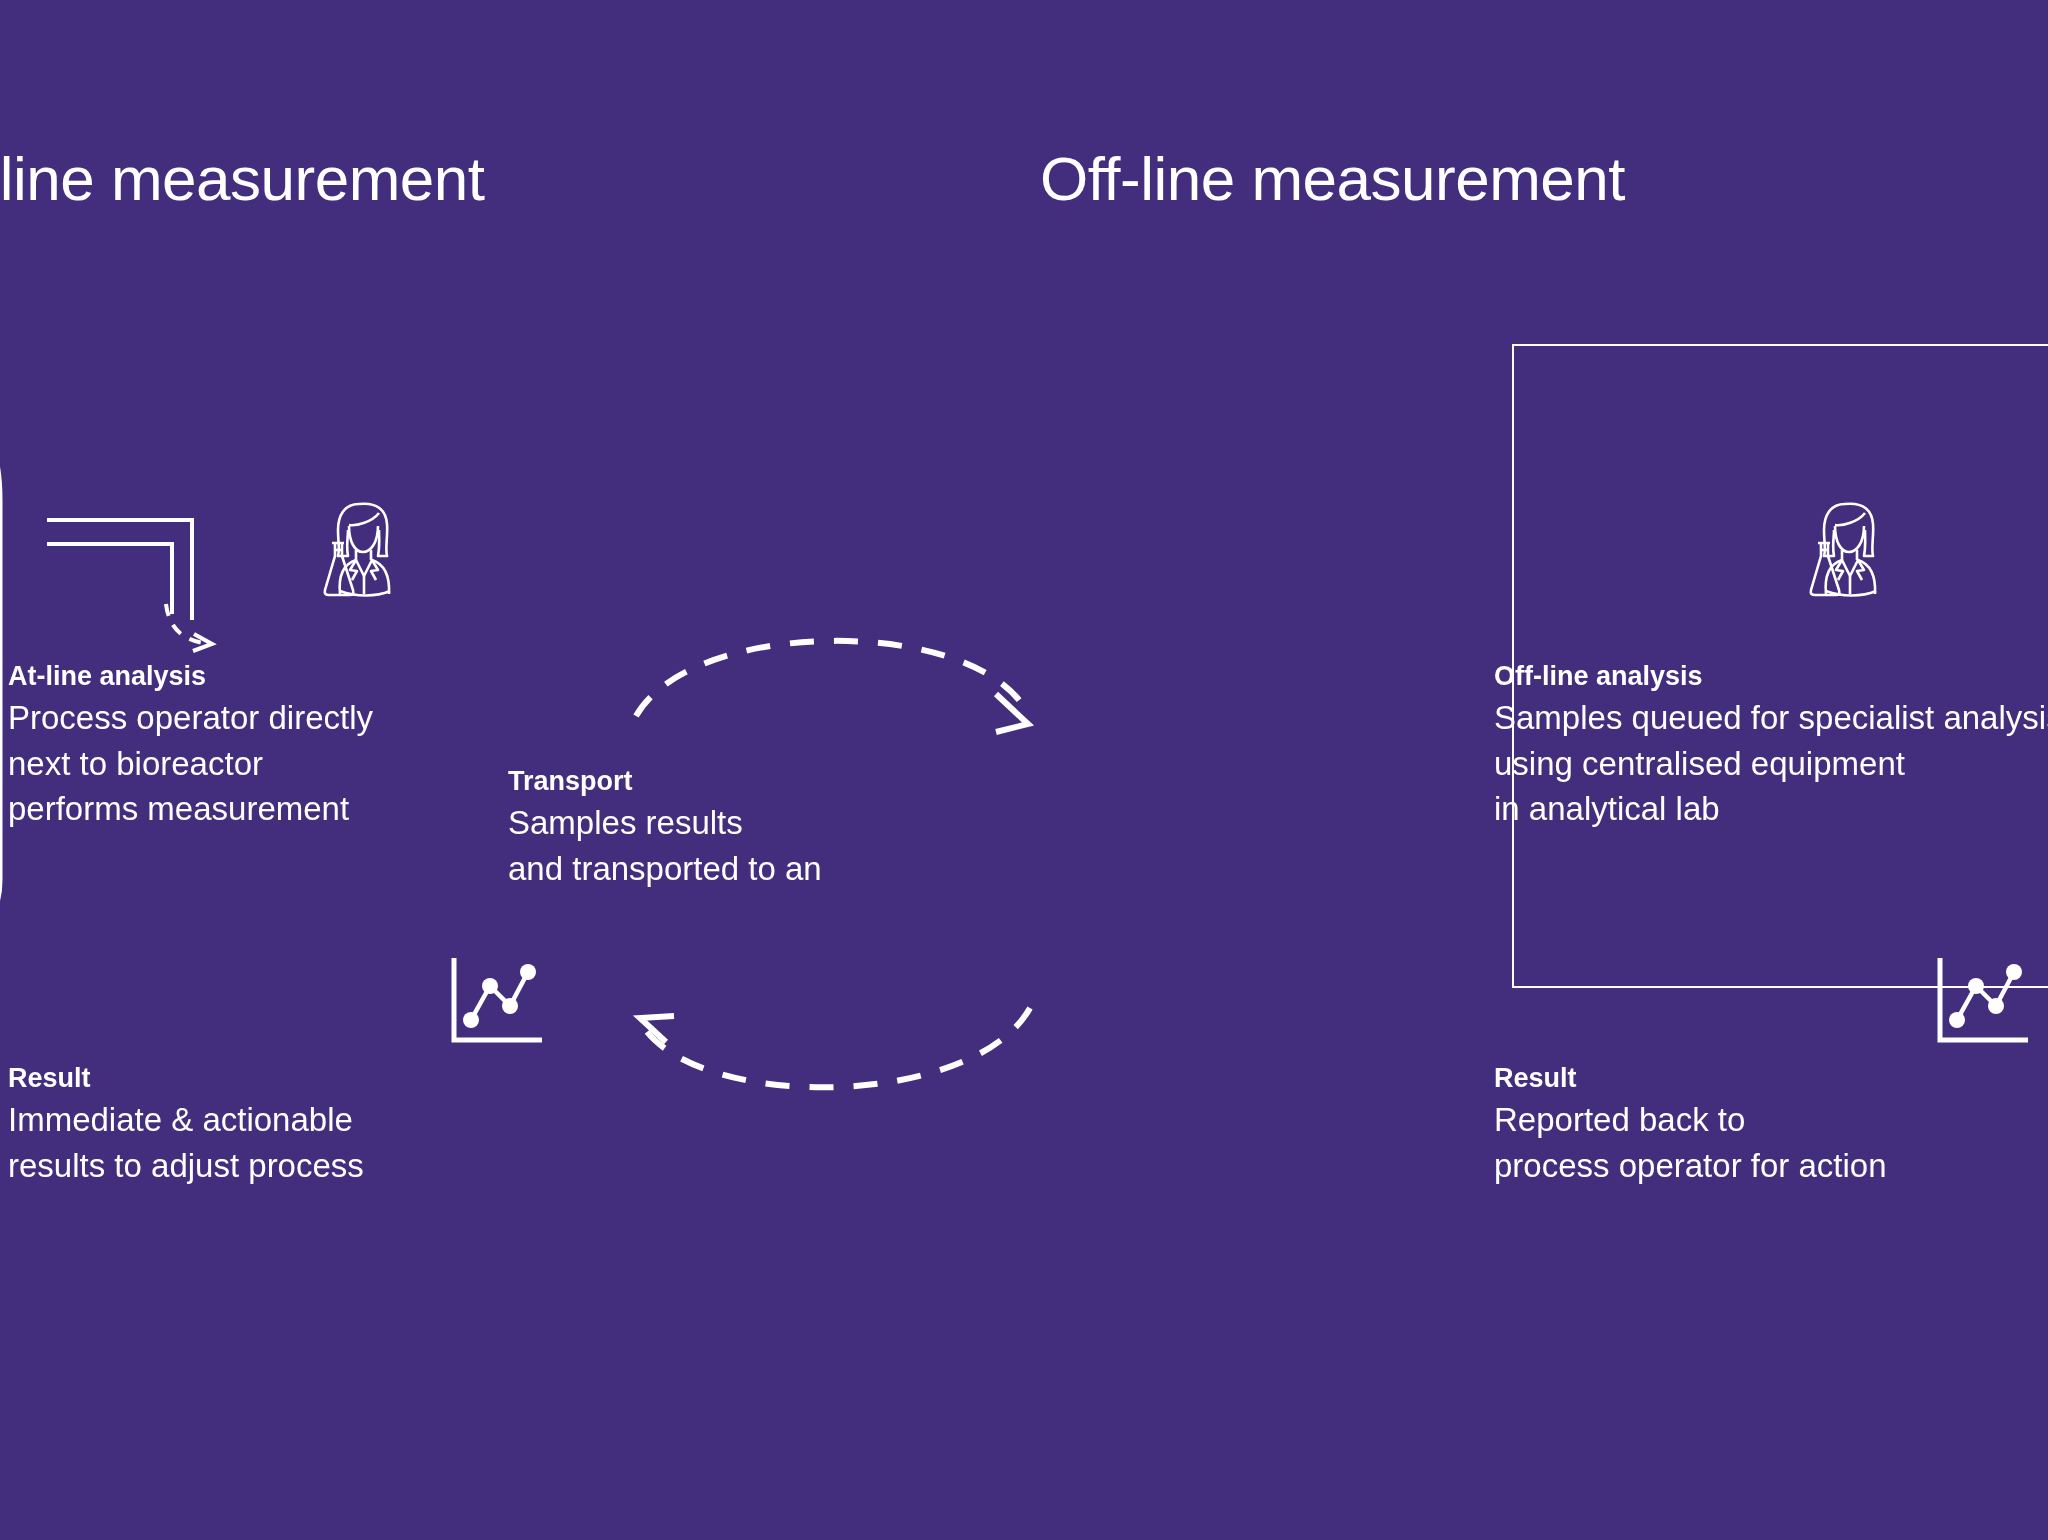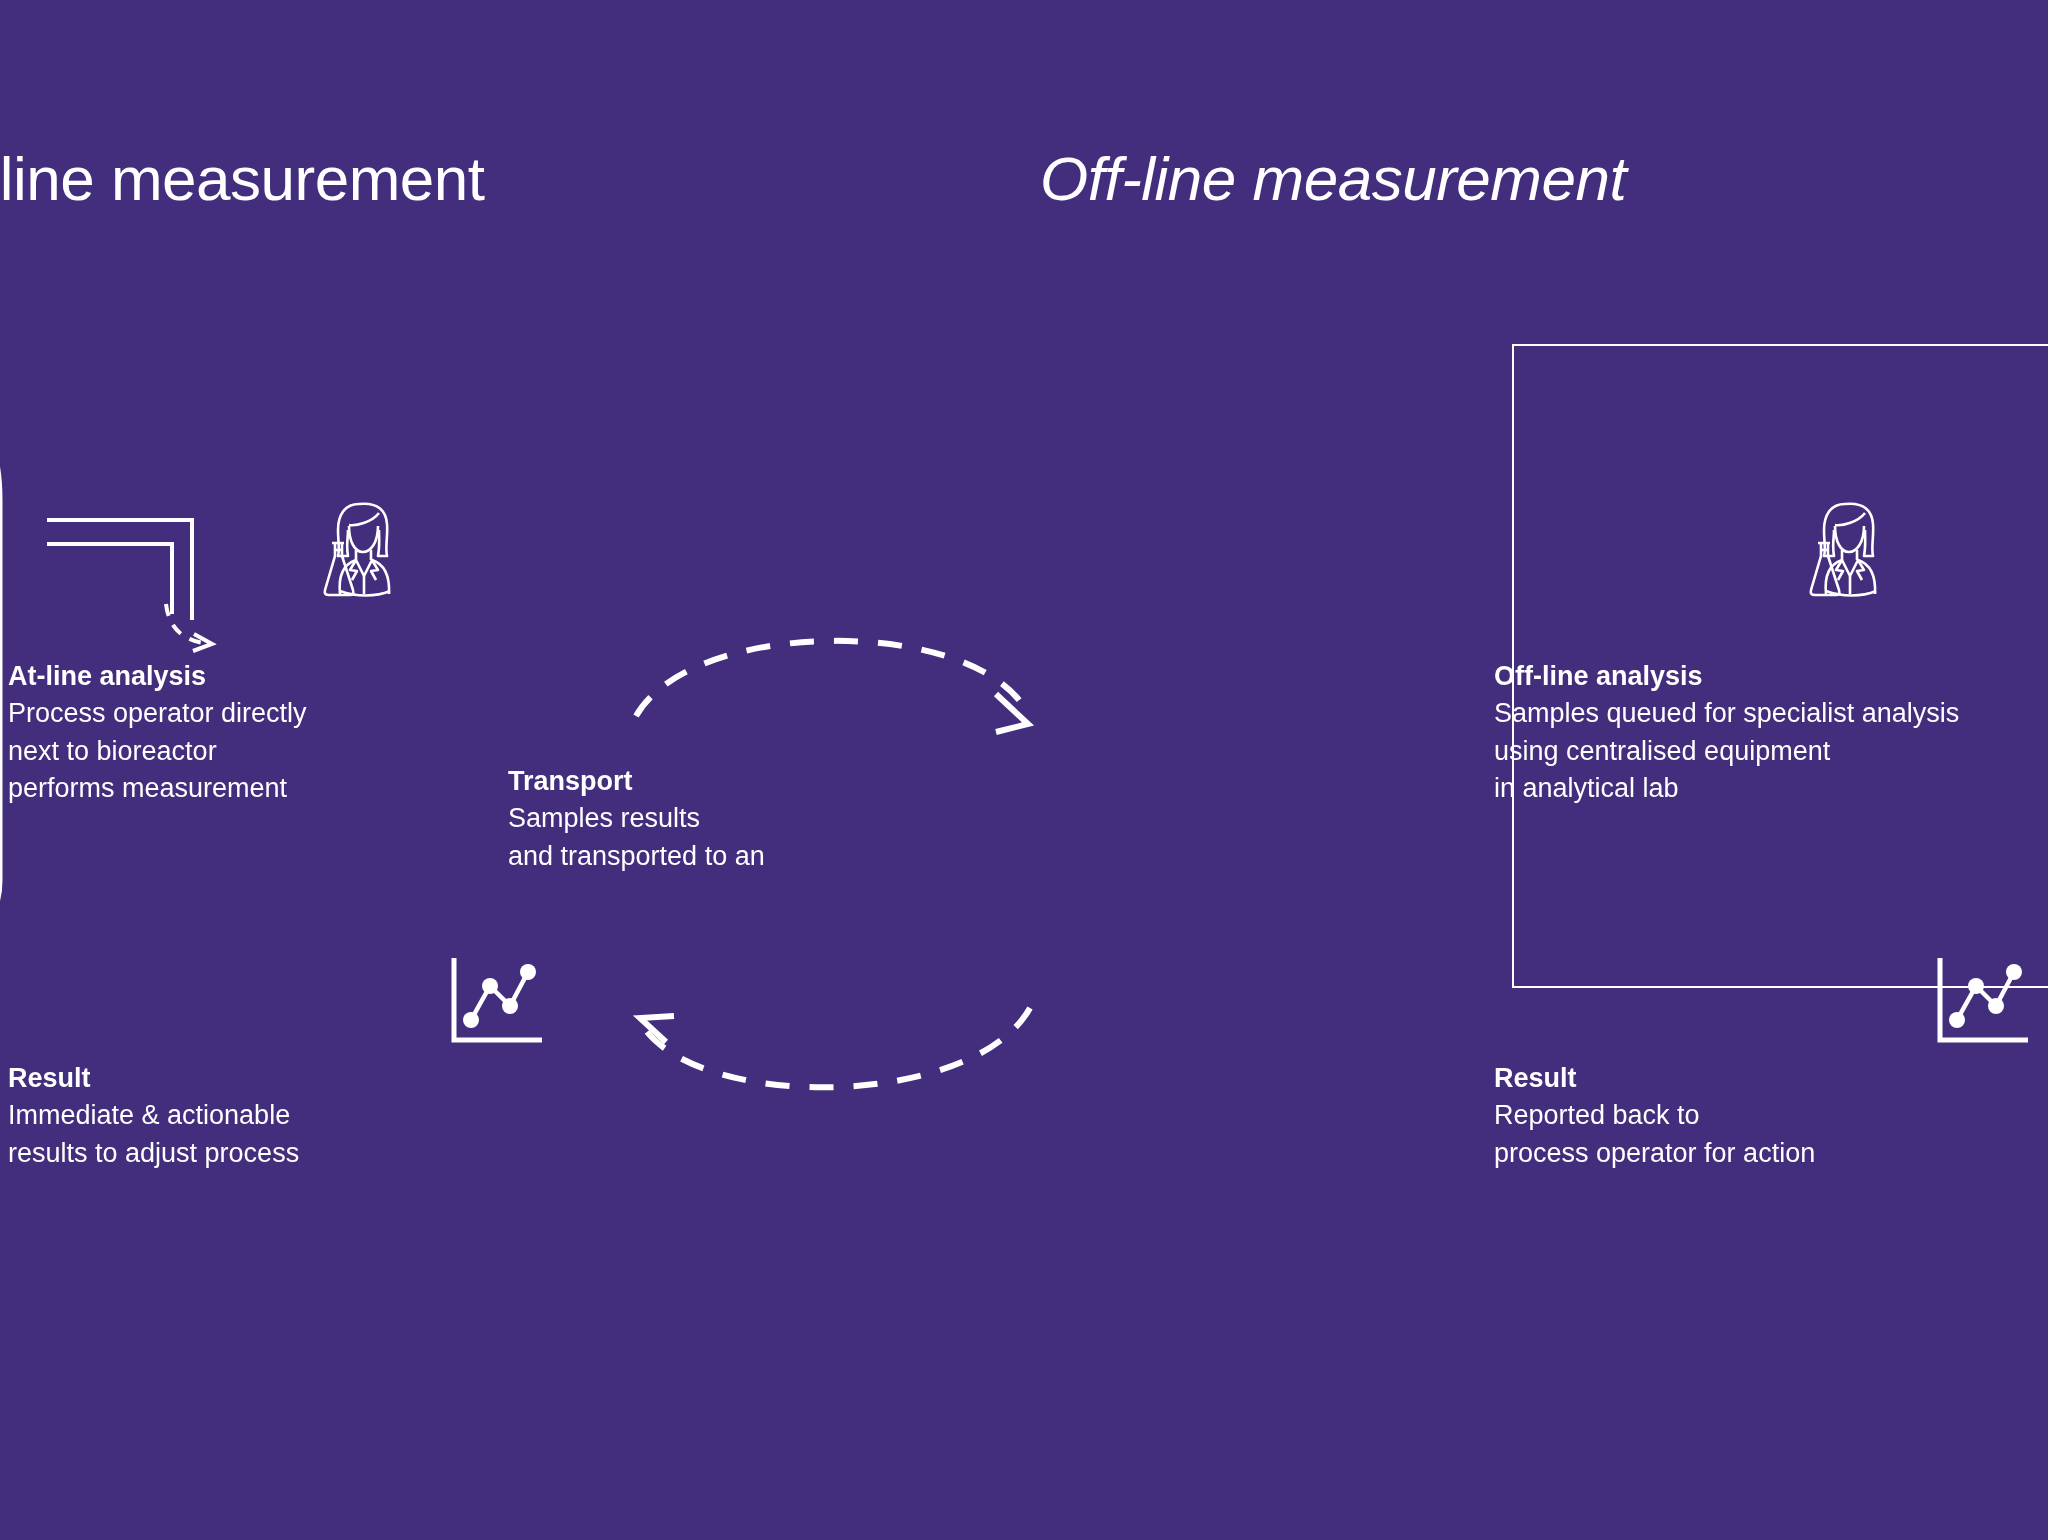--- a/index.html
+++ b/index.html
@@ -27,35 +27,35 @@
   .title {
     position: absolute;
     font-size: 62px;
     font-weight: 400;
     letter-spacing: -0.5px;
     white-space: nowrap;
     line-height: 1;
     color: #ffffff;
   }
   #title-left  { left: -78px;  top: 148px; }
-  #title-right { left: 1040px; top: 148px; font-style: italic; }
+  #title-right { left: 1040px; top: 148px; }
 
   
   .block {
     position: absolute;
     white-space: nowrap;
   }
   .block .head {
     font-size: 27px;
     font-weight: 700;
     line-height: 1.38;
     white-space: nowrap;
   }
   .block .body {
-    font-size: 27px;
+    font-size: 33px;
     font-weight: 400;
     line-height: 1.38;
     white-space: nowrap;
   }
   .block .body div { white-space: nowrap; }
 
   
   .icon {
     position: absolute;
     line-height: 0;

